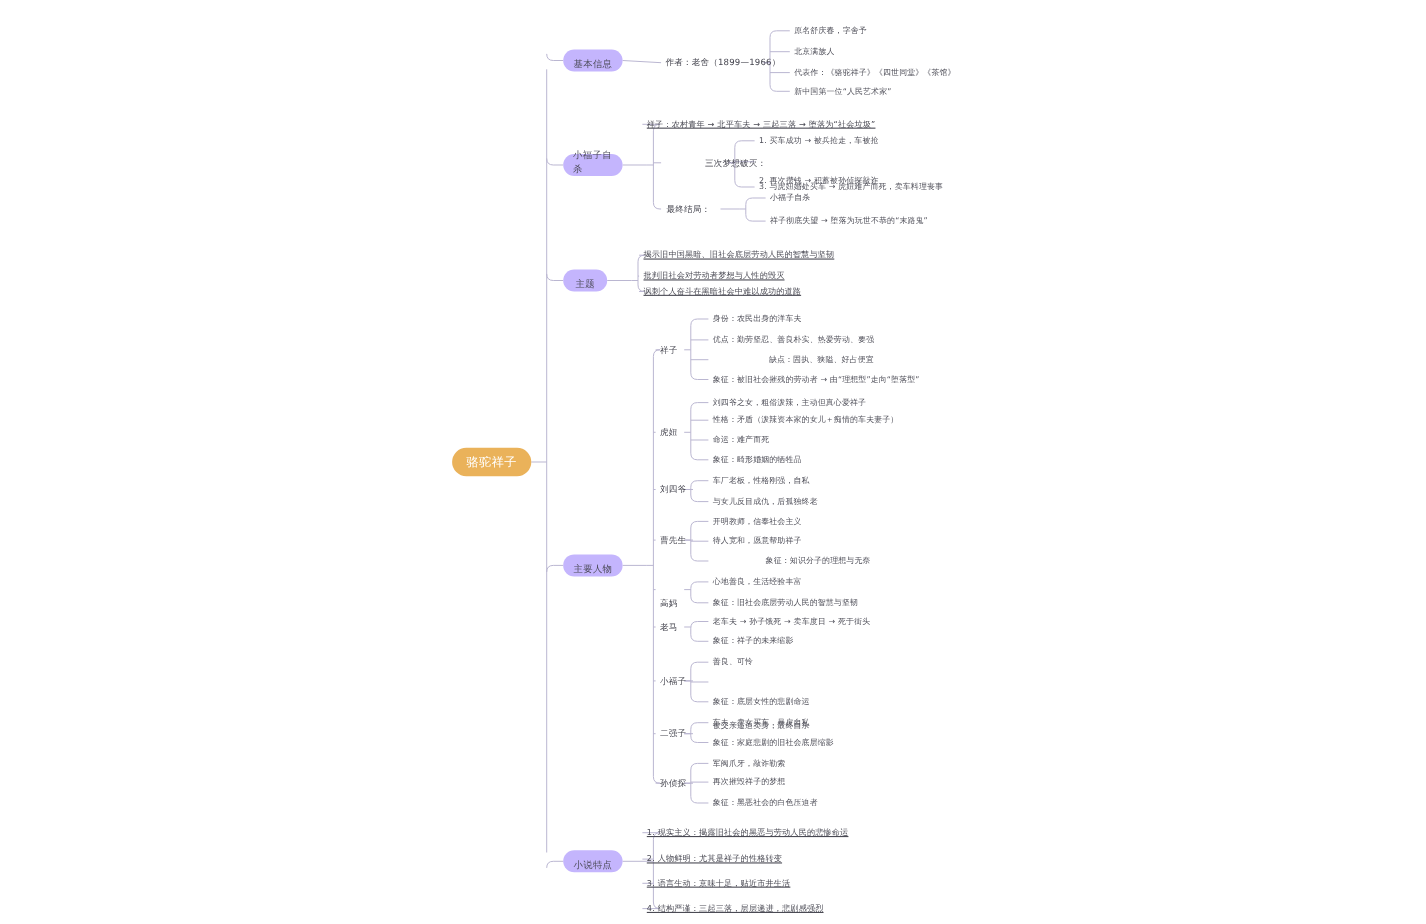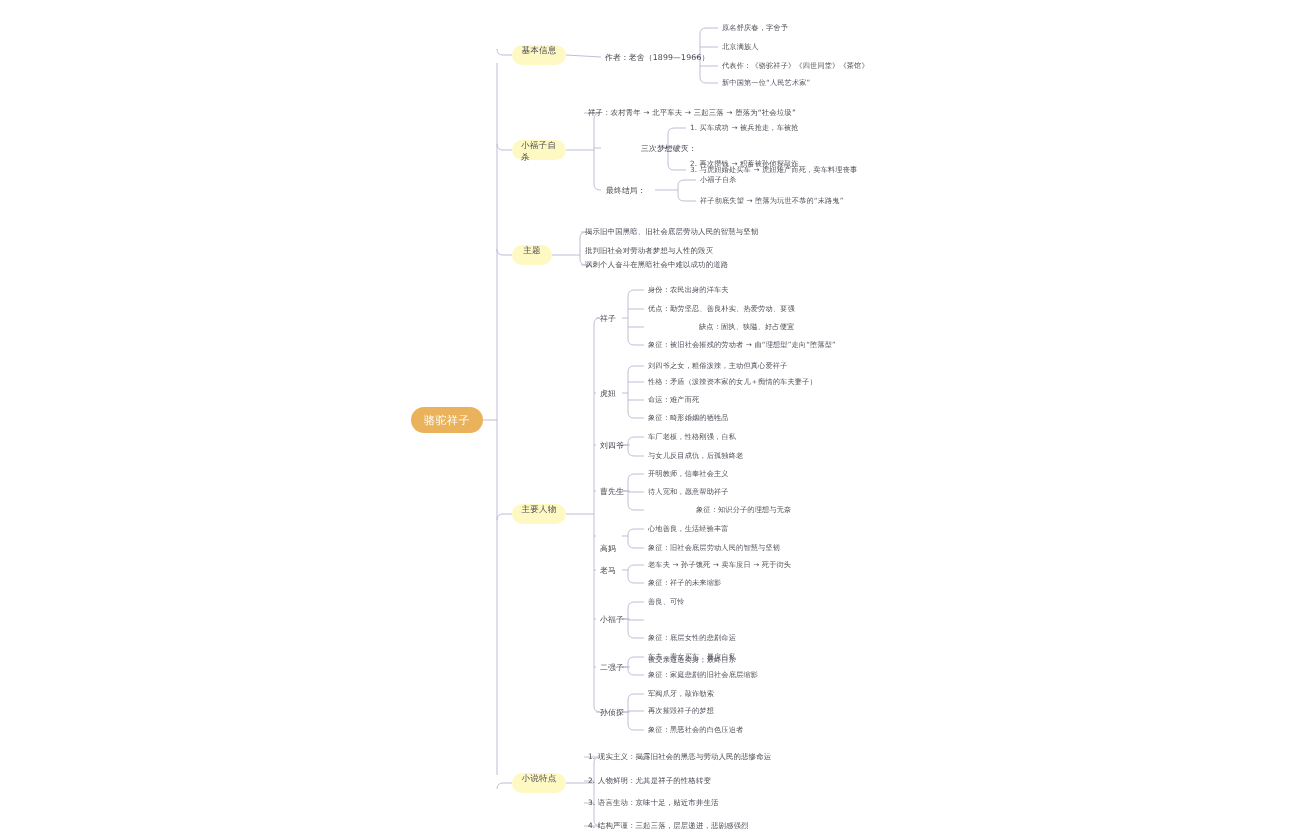--- a/index.html
+++ b/index.html
@@ -33,41 +33,41 @@
     align-items: center;
     justify-content: center;
     color: #ffffff;
     font-size: 11px;
     letter-spacing: 0.5px;
   }
   
   .l1-pill {
     position: absolute;
     height: 20px;
-    background: #fef9c3;
+    background: #c4b5fd;
     border-radius: 10px;
     display: flex;
-    align-items: flex-start;
+    align-items: flex-end;
     justify-content: center;
     color: #4b4a57;
     font-size: 8.5px;
     padding: 0 9px;
     letter-spacing: 0.3px;
   }
   
   .txt {
     position: absolute;
     color: #3f3f4a;
     font-size: 7.6px;
     letter-spacing: 0.15px;
     white-space: nowrap;
     transform: translateY(-50%);
   }
   .txt.l2 { color: #45454f; font-size: 7.8px; }
-  .txt.l3 { color: #4a4a54; font-size: 7.4px; }
+  .txt.l3 { color: #4a4a54; font-size: 7.4px; text-decoration: underline; }
   .txt.l4 { color: #50505a; font-size: 7.2px; }
 </style>
 </head>
 <body>
 
 <div id="canvas">
 
   <svg id="wires" viewBox="0 0 1296 840">
       <path d="M 483 420 L 497 420" fill="none" stroke="#b9b5d0" stroke-width="0.9"></path>
       <path d="M 497 63 L 497 775" fill="none" stroke="#b9b5d0" stroke-width="0.9"></path>

